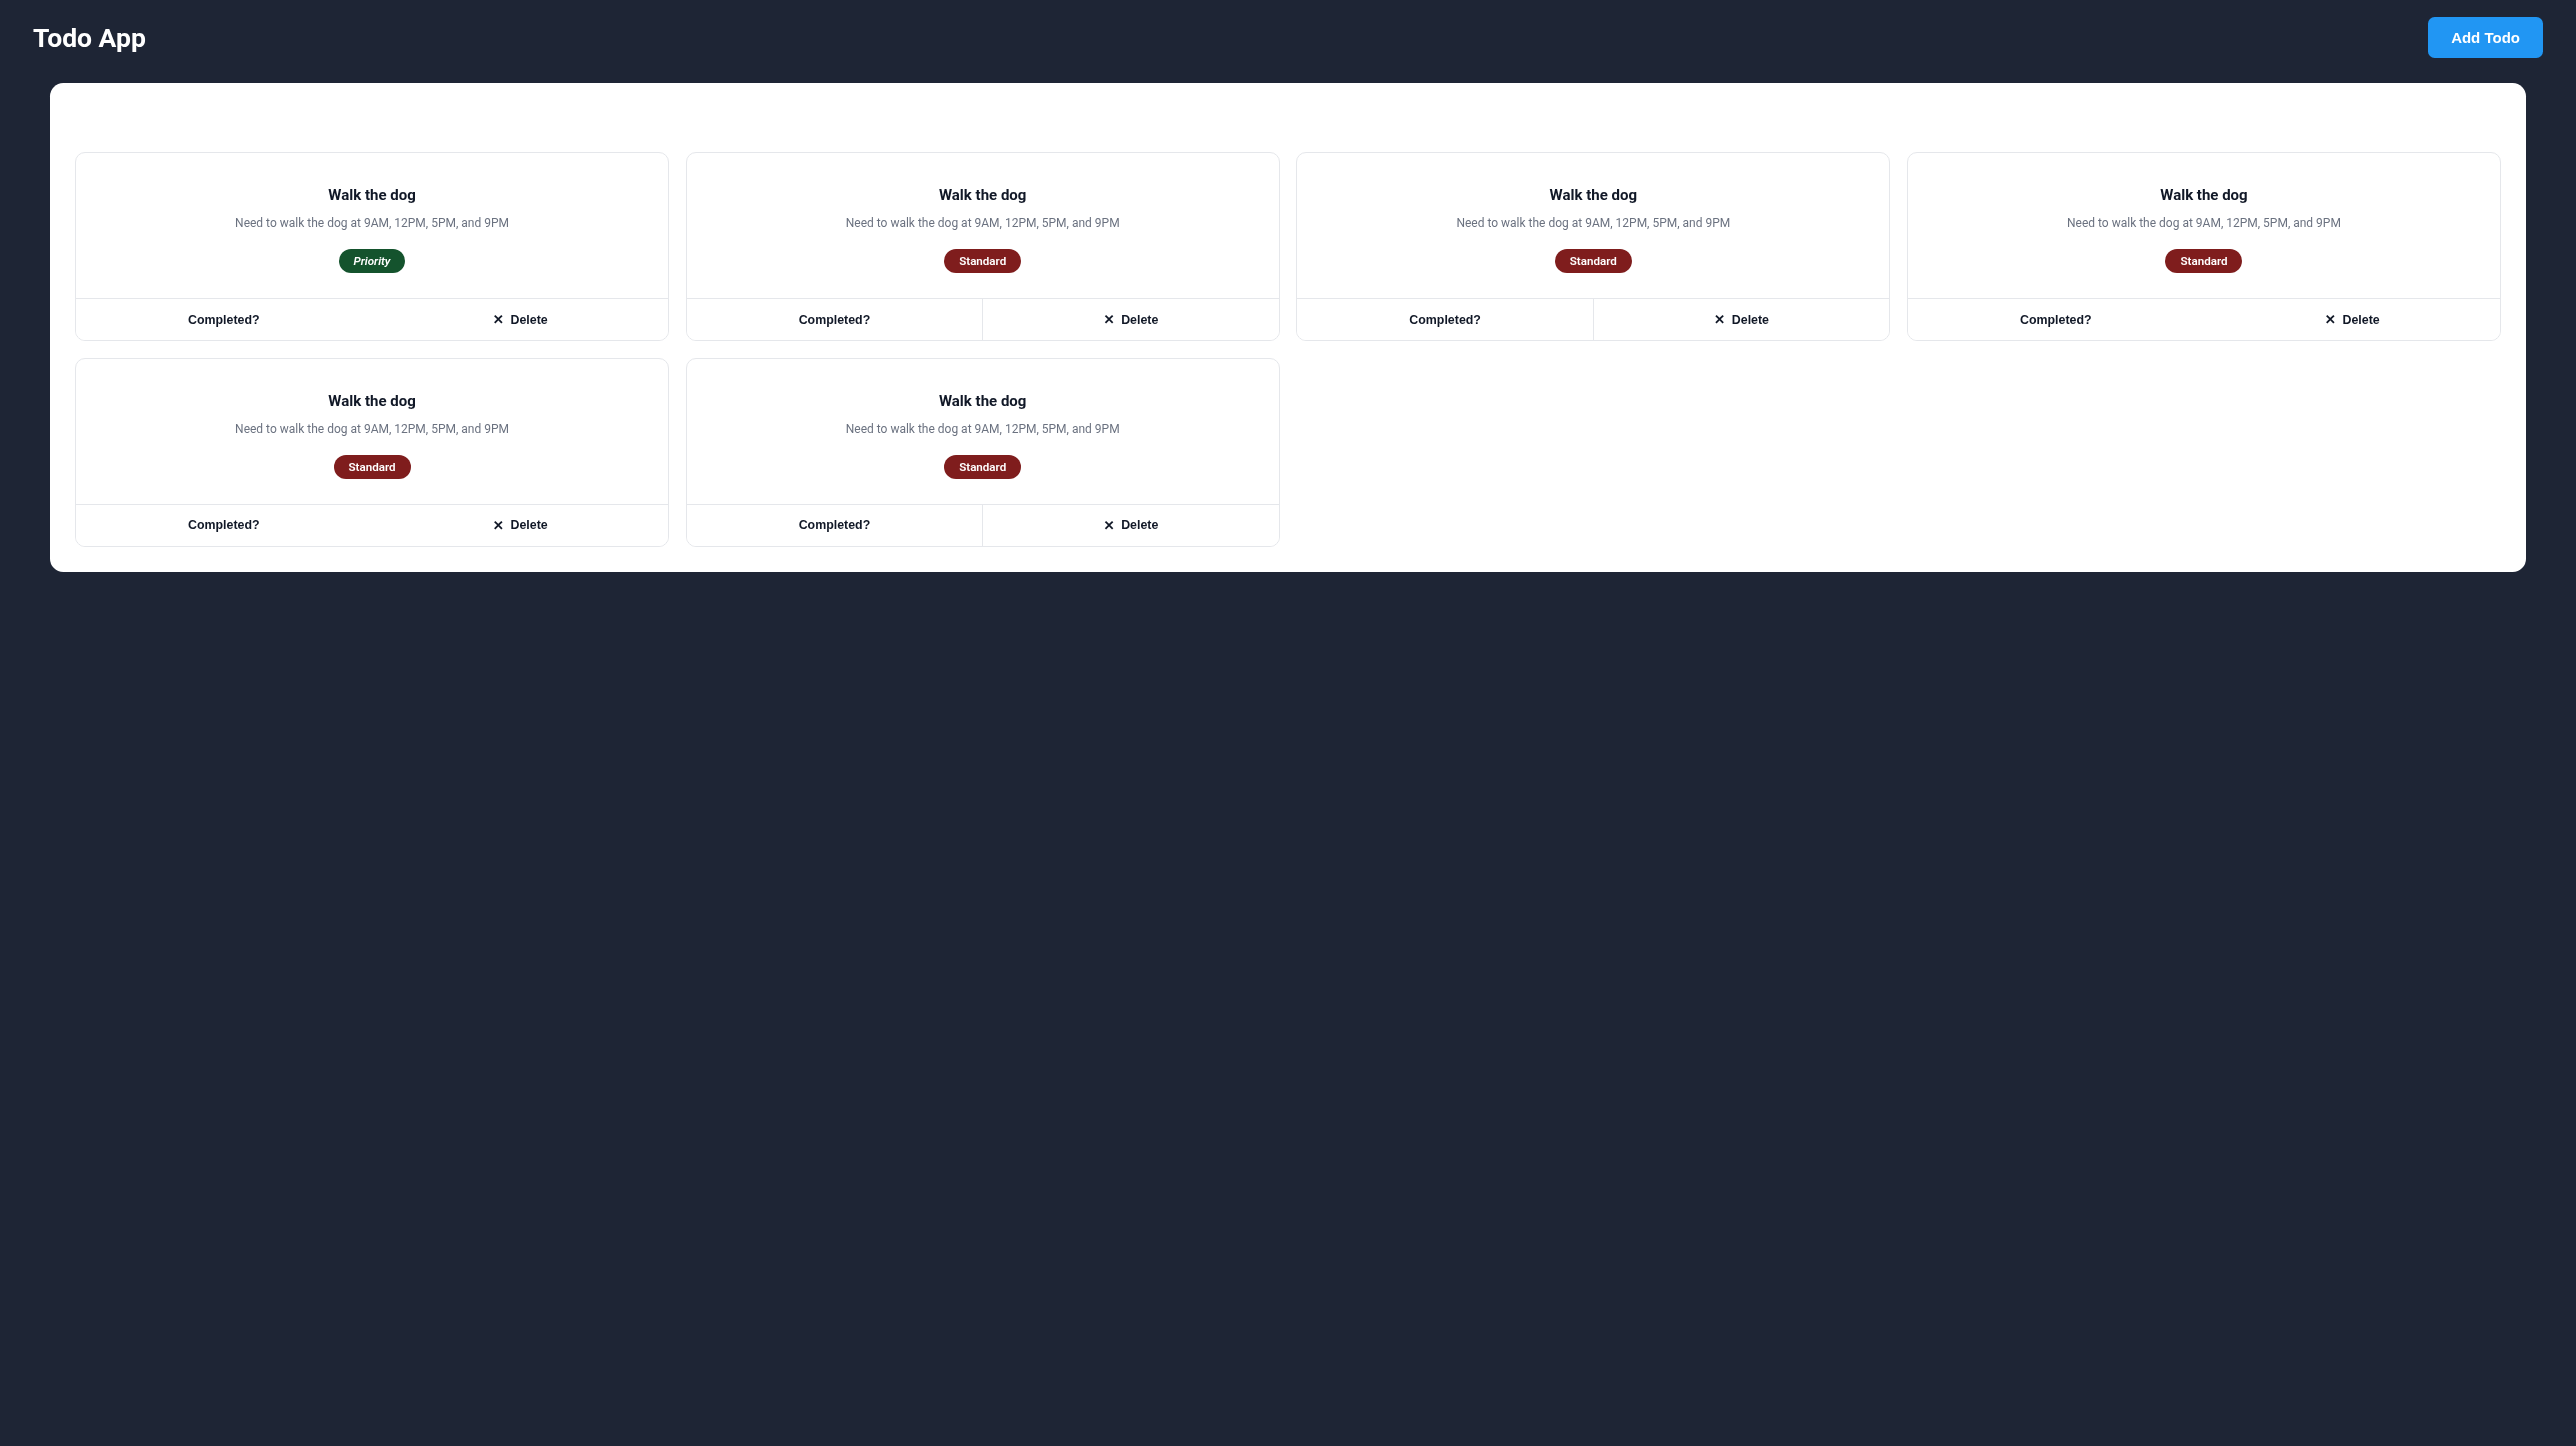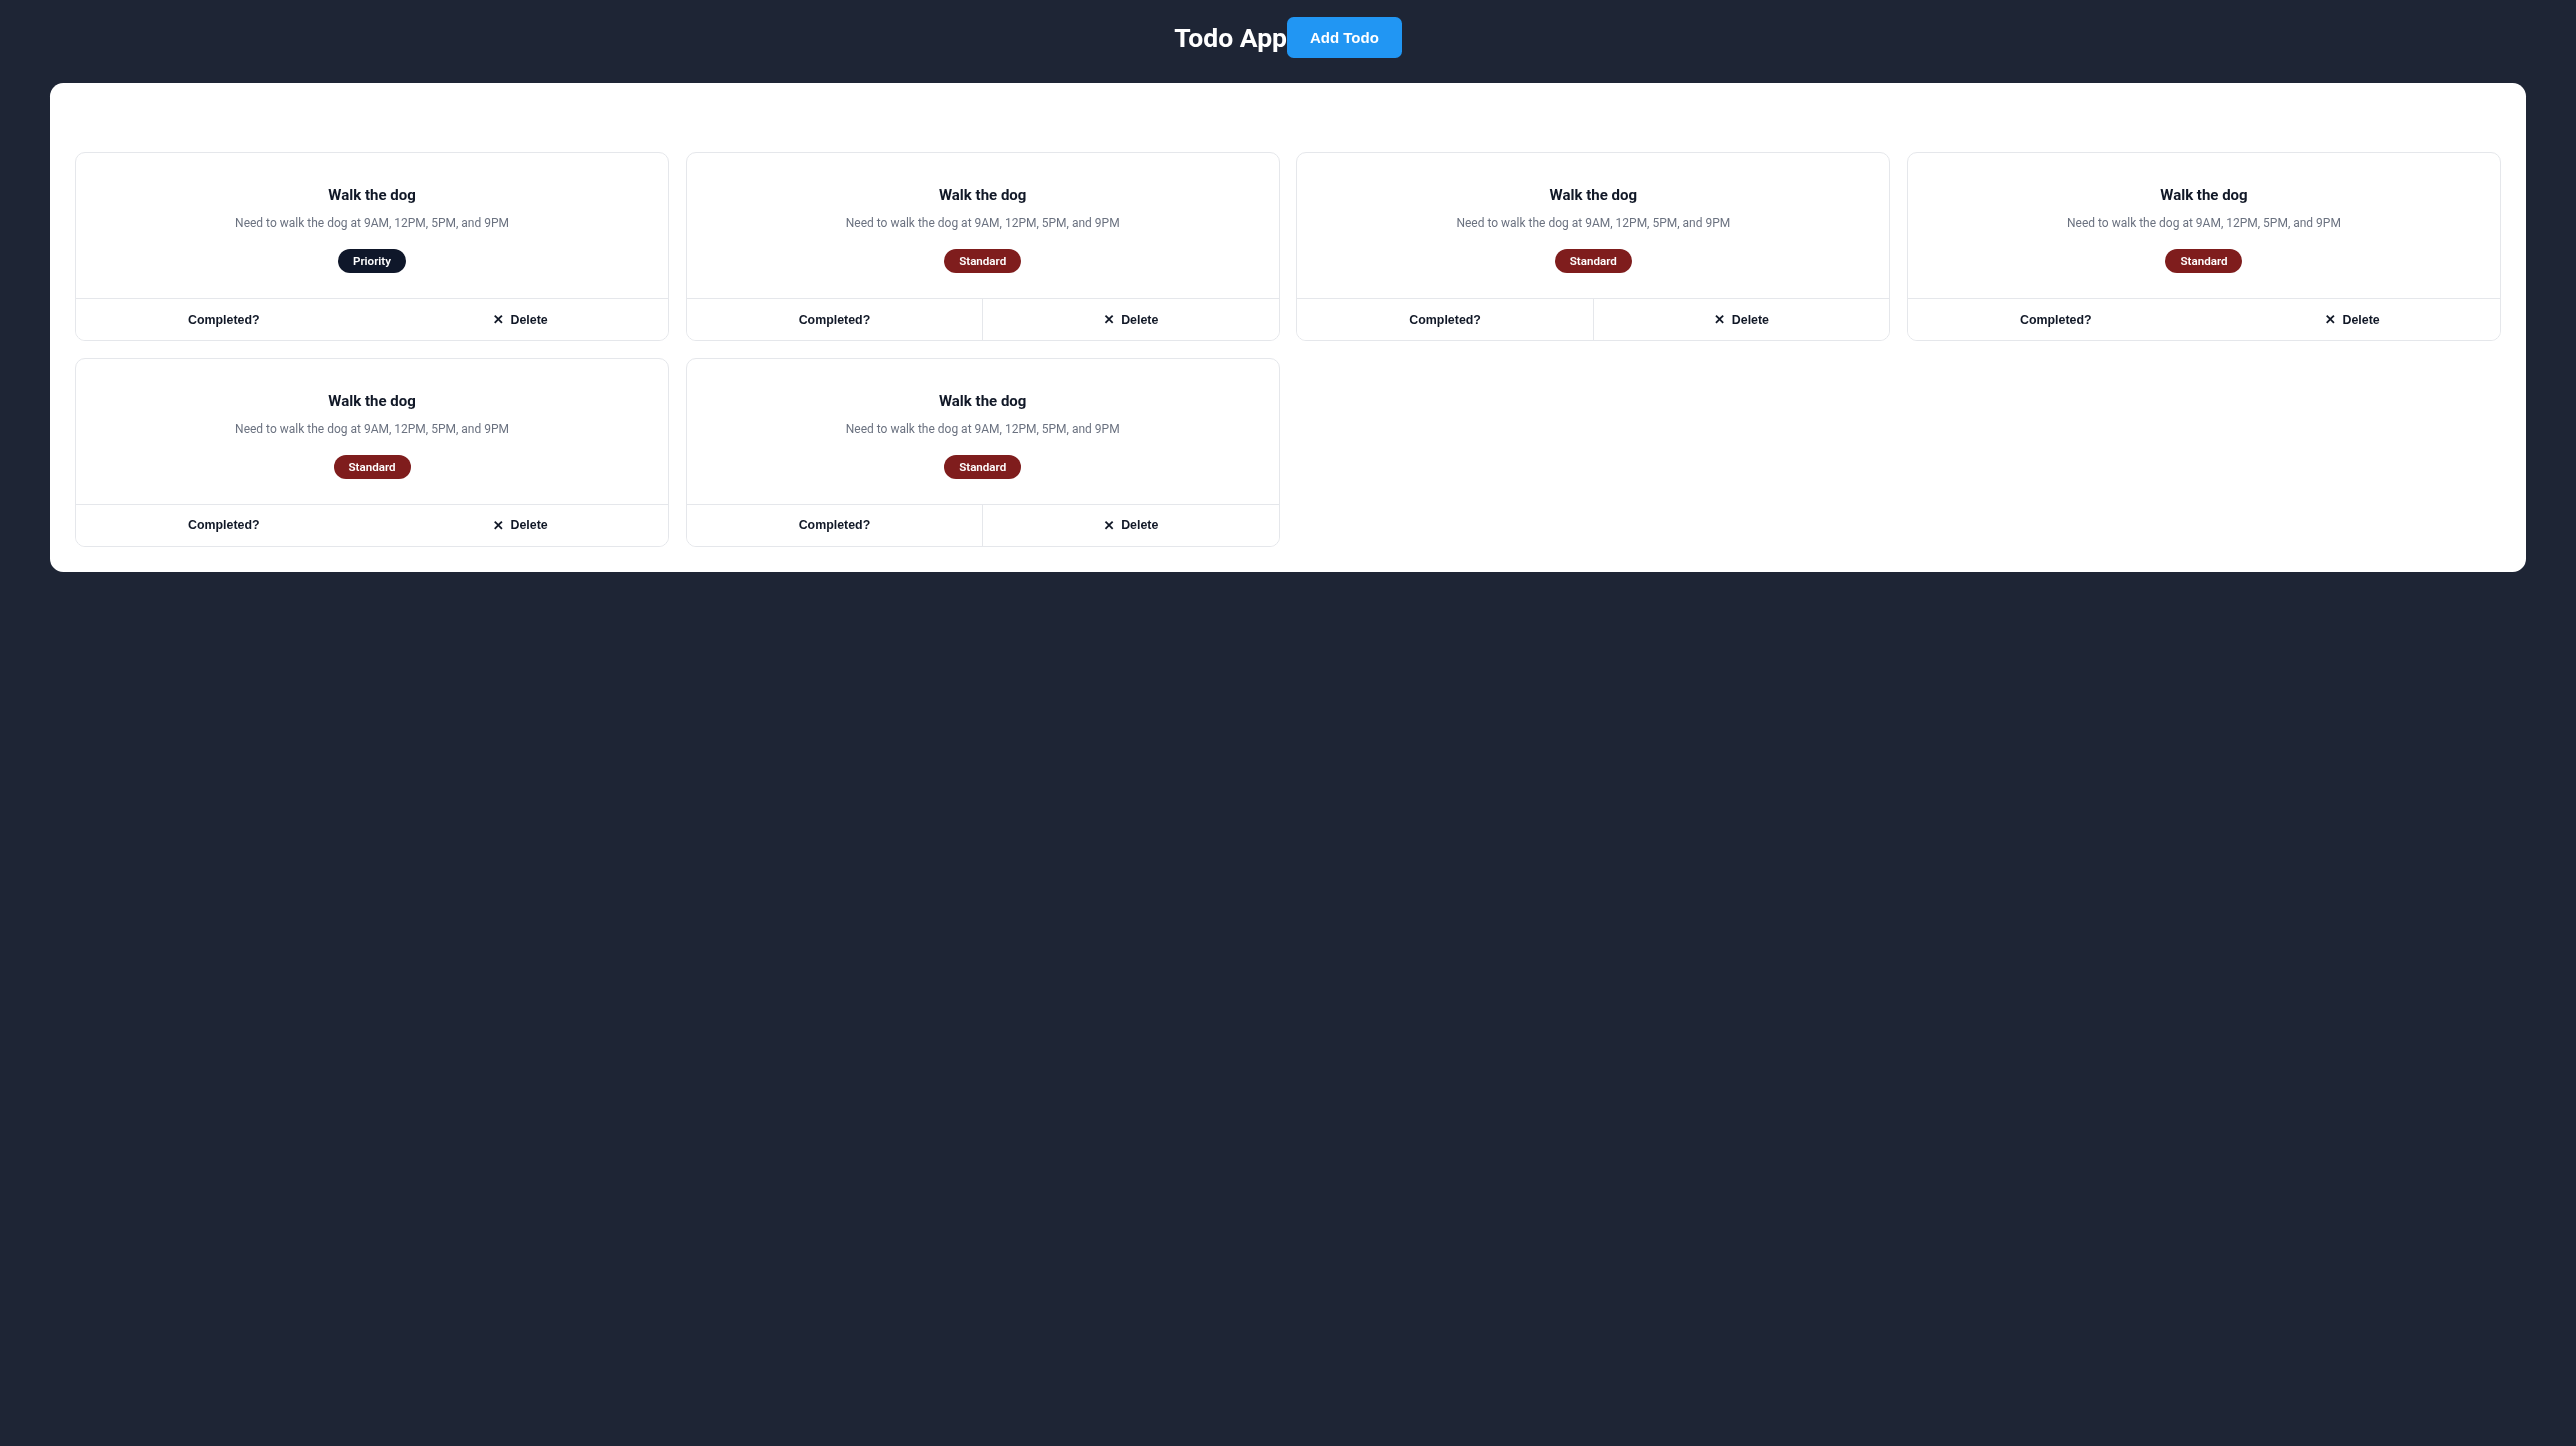--- a/index.html
+++ b/index.html
@@ -11,21 +11,21 @@
     body {
       font-family: -apple-system, BlinkMacSystemFont, 'Segoe UI', Roboto, sans-serif;
       background-color: #1e2535;
       min-height: 100vh;
     }
 
     .header {
       background-color: #1e2535;
       display: flex;
       align-items: center;
-      justify-content: center;
+      justify-content: space-between;
       padding: 13px 33px;
       height: 75px;
     }
 
     .app-title {
       color: white;
       font-size: 26.5px;
       font-weight: 700;
     }
 
@@ -89,22 +89,23 @@
 
     .todo-badge {
       display: inline-block;
       padding: 5px 15px;
       border-radius: 829px;
       font-size: 11.6px;
       font-weight: 600;
     }
 
     .badge-priority {
-      background-color: #0f172a;
-      color: white;
+      background-color: #14532d;
+      color: white;
+      font-style: italic;
     }
 
     .badge-standard {
       background-color: #7f1d1d;
       color: white;
     }
 
     .todo-card-footer {
       border-top: 0.8px solid #e5e7eb;
       display: flex;

